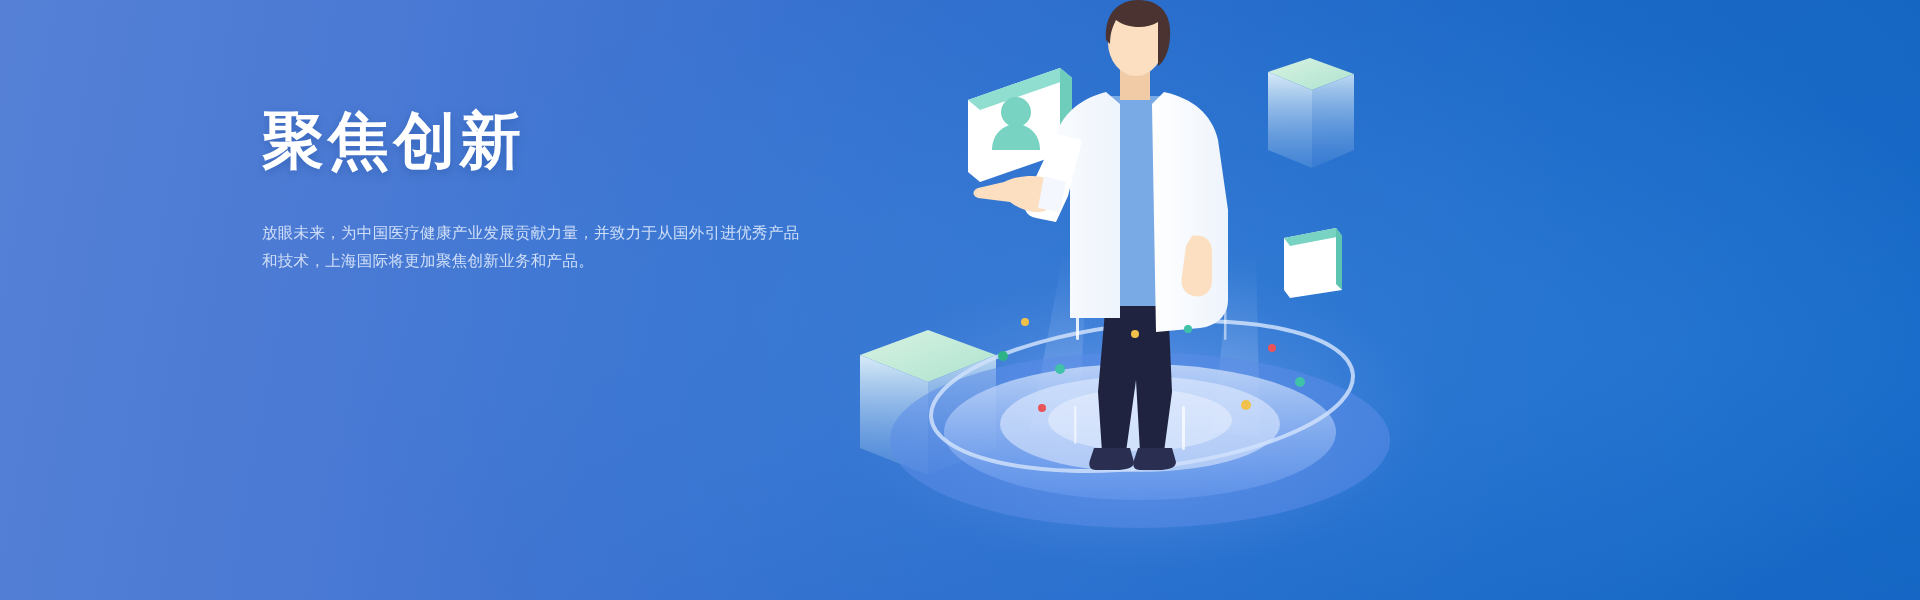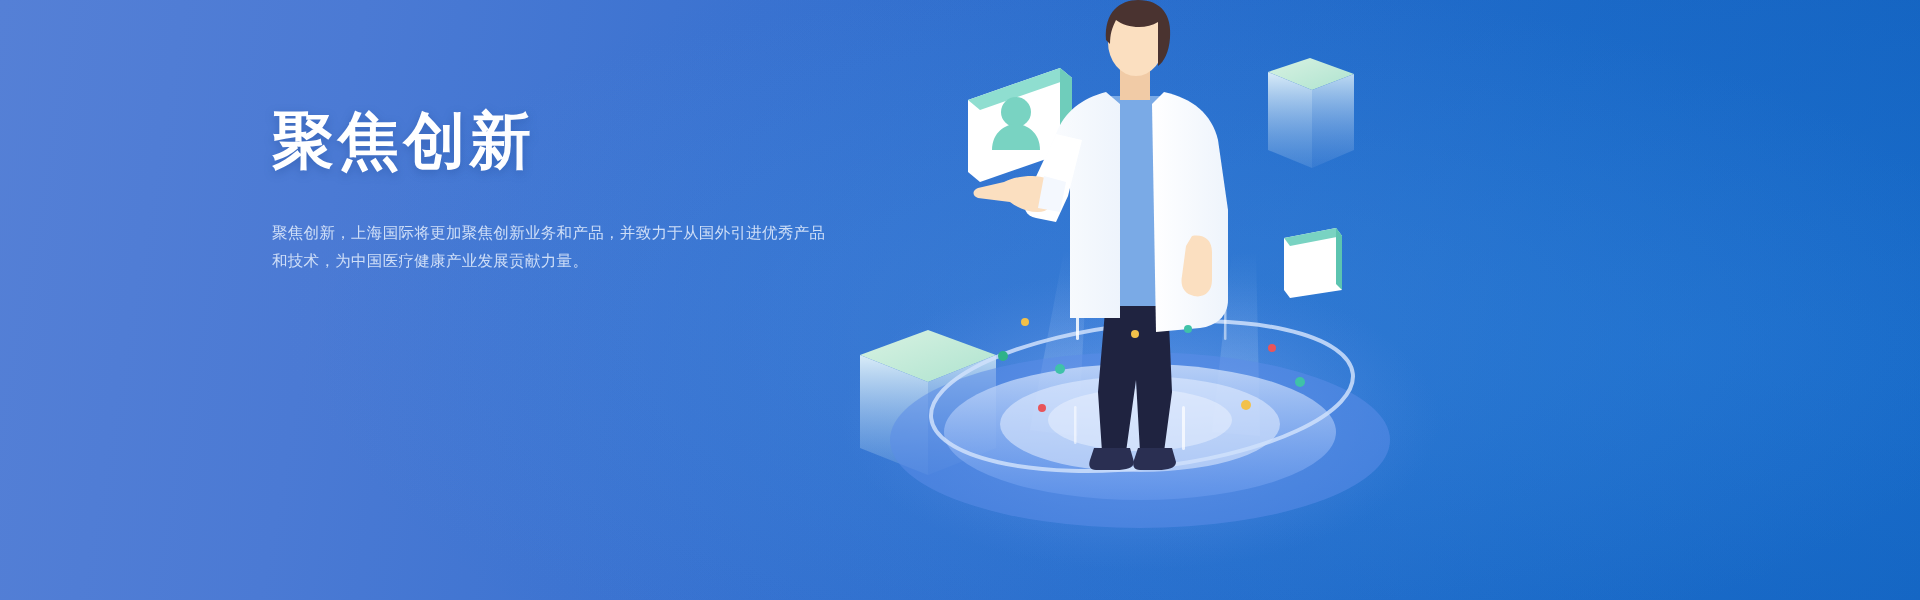--- a/index.html
+++ b/index.html
@@ -19,21 +19,21 @@
       linear-gradient(100deg,#5580d6 0%, #4b7ad4 18%, #3a72d0 38%, #2a6ccb 58%, #1a66c4 78%, #1160bd 100%);
   }
   .bg-soft{
     position:absolute; inset:0;
     background:radial-gradient(70% 90% at 60% 55%, rgba(90,150,225,.28) 0%, rgba(90,150,225,0) 65%);
     pointer-events:none;
   }
 
   
   .copy{
-    position:absolute; left:262px; top:108px; width:700px;margin-left:10px;
+    position:absolute; left:262px; top:108px; width:700px;
   }
   .headline{
     font-family:"Liberation Sans","DejaVu Sans",sans-serif;
     font-weight:700;
     letter-spacing:.06em;
     line-height:1.08;
     white-space:nowrap;
   }
   .headline-1{
     font-size:62px;
@@ -72,22 +72,22 @@
 </head>
 <body>
 
 <div class="banner">
 
   <div class="bg-soft"></div>
 
   <div class="copy">
     <div class="headline headline-1">聚焦创新</div>
     <div class="subtitle">
-      <span>聚焦创新，上海国际将更加聚焦创新业务和产品，并致力于从国外引进优秀产品</span>
-      <span>和技术，为中国医疗健康产业发展贡献力量。</span>
+      <span>放眼未来，为中国医疗健康产业发展贡献力量，并致力于从国外引进优秀产品</span>
+      <span>和技术，上海国际将更加聚焦创新业务和产品。</span>
     </div>
   </div>
 
   <div class="art">
     <svg viewBox="0 0 1100 600" xmlns="http://www.w3.org/2000/svg">
       <defs>
         <linearGradient id="pillarG" x1="0" y1="0" x2="0" y2="1">
           <stop offset="0%" stop-color="#d9ecf8"></stop>
           <stop offset="100%" stop-color="#6fa2e0" stop-opacity=".35"></stop>
         </linearGradient>

